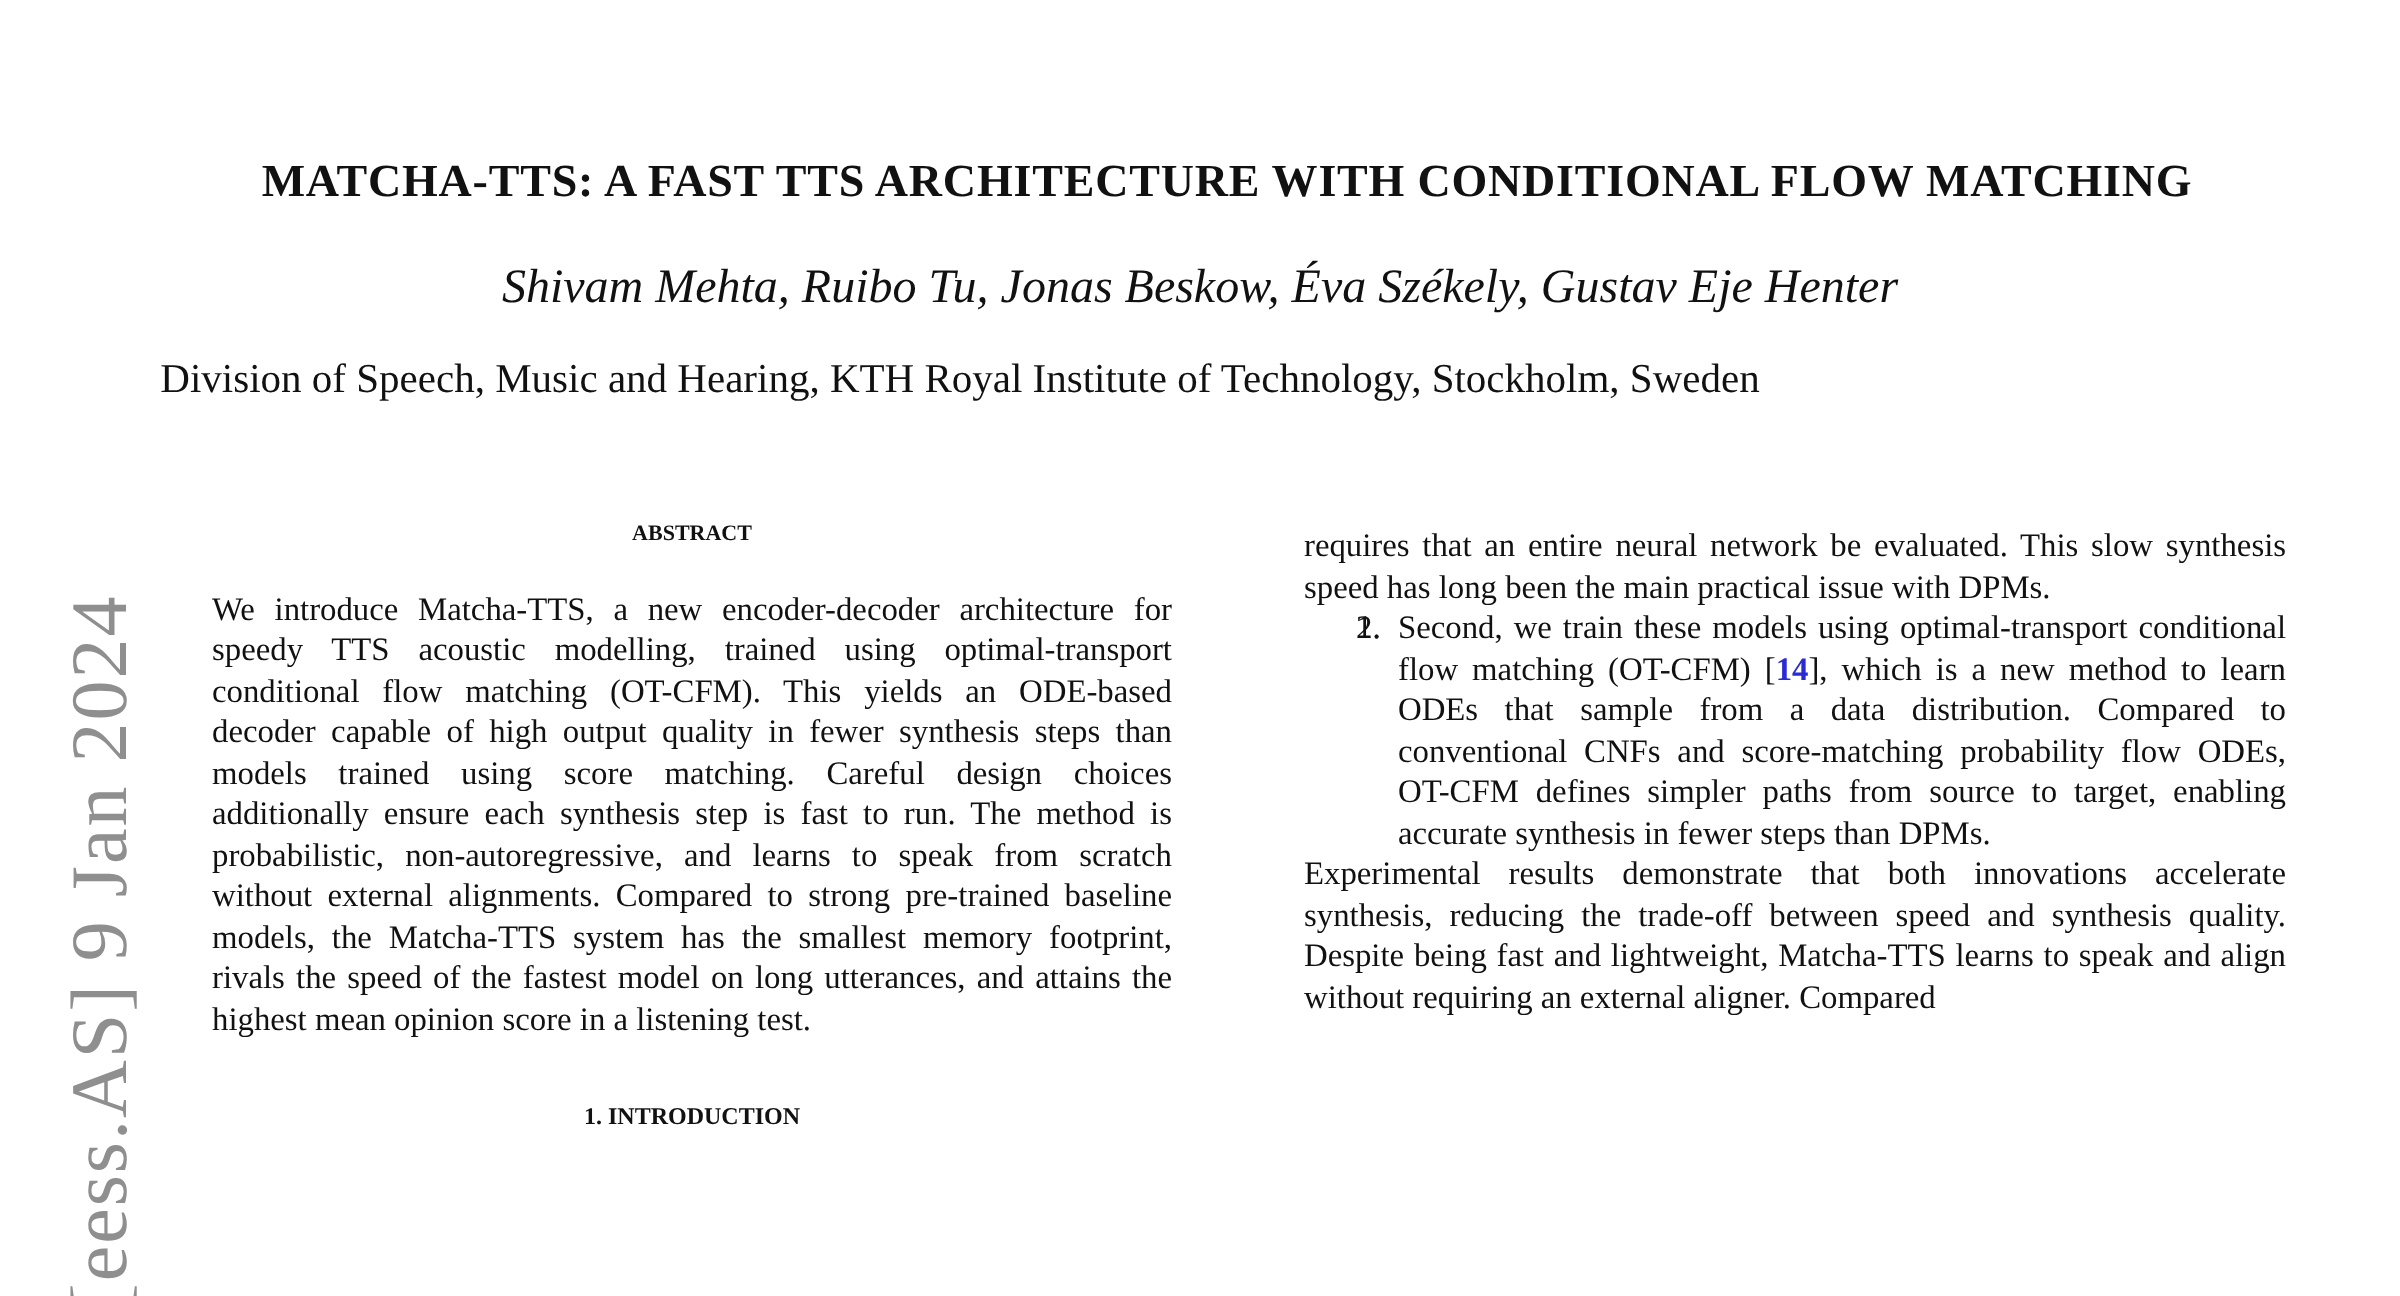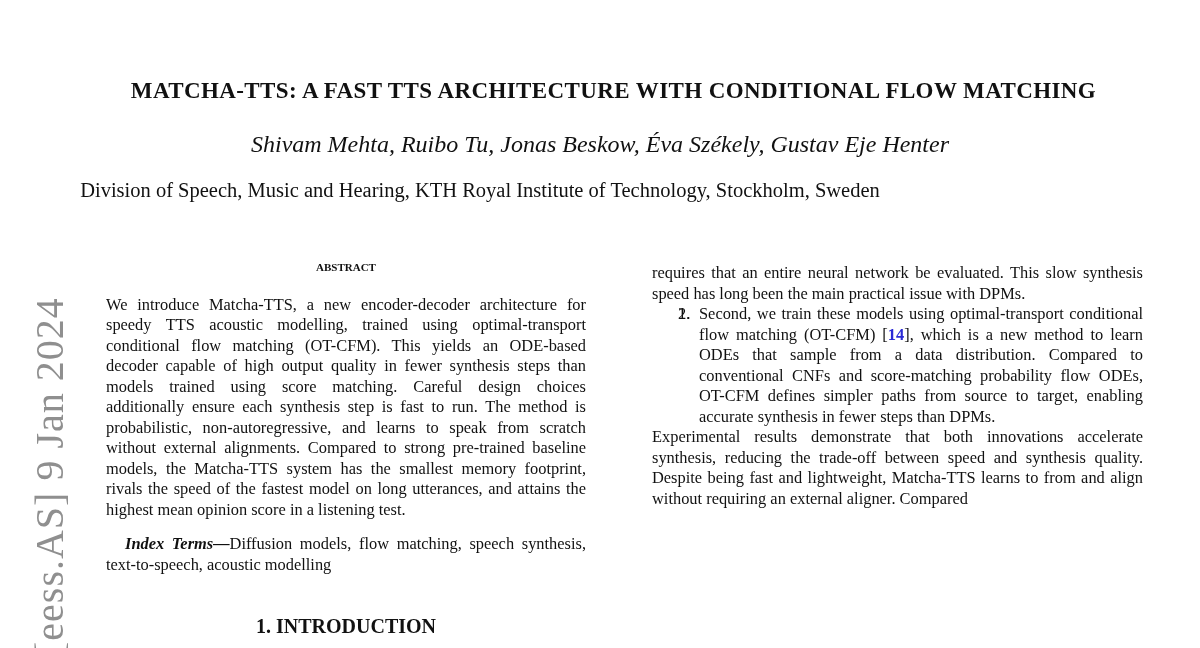--- a/index.html
+++ b/index.html
@@ -62,24 +62,24 @@
 
   .abstract-heading {
     text-align: center;
     font-weight: bold;
     font-size: 11px;
     margin-bottom: 17px;
   }
   .index-terms { margin-top: 14px; text-indent: 19px; }
   .index-terms .label { font-weight: bold; font-style: italic; }
   .intro-heading {
-    margin-top: 41px;
+    margin-top: 28px;
     text-align: center;
     font-weight: bold;
-    font-size: 20px;
+    font-size: 12px;
   }
 
   .para-indent { text-indent: 19px; }
   .list-item { position: relative; padding-left: 47px; }
   .list-item .num { position: absolute; left: 26px; top: 0; }
 
   .footnote-sup {
     font-size: 11px;
     vertical-align: super;
     line-height: 0;
@@ -93,33 +93,30 @@
 
 <div class="arxiv-banner" style="color: rgb(143, 143, 143);">[eess.AS]  9 Jan 2024</div>
 
 <h1 class="paper-title">MATCHA-TTS: A FAST TTS ARCHITECTURE WITH CONDITIONAL FLOW MATCHING</h1>
 <div class="paper-authors">Shivam Mehta, Ruibo Tu, Jonas Beskow, Éva Székely, Gustav Eje Henter</div>
 <div class="paper-affiliation">Division of Speech, Music and Hearing, KTH Royal Institute of Technology, Stockholm, Sweden</div>
 
 <div class="col col-left">
   <div class="abstract-heading">ABSTRACT</div>
   <div class="abstract-body">We introduce Matcha-TTS, a new encoder-decoder architecture for speedy TTS acoustic modelling, trained using optimal-transport conditional flow matching (OT-CFM). This yields an ODE-based decoder capable of high output quality in fewer synthesis steps than models trained using score matching. Careful design choices additionally ensure each synthesis step is fast to run. The method is probabilistic, non-autoregressive, and learns to speak from scratch without external alignments. Compared to strong pre-trained baseline models, the Matcha-TTS system has the smallest memory footprint, rivals the speed of the fastest model on long utterances, and attains the highest mean opinion score in a listening test.</div>
-  <div class="index-terms">
-    <span class="label">Index Terms—</span><span>Diffusion models, flow matching, speech synthesis, text-to-speech, acoustic modelling</span>
-  </div>
   <div class="intro-heading">1.  INTRODUCTION</div>
 </div>
 
 <div class="col col-right">
   <div>requires that an entire neural network be evaluated. This slow synthesis speed has long been the main practical issue with DPMs.</div>
 
 
   <div class="list-item">
     <span class="num">1.</span>
   </div>
 
   <div class="list-item">
     <span class="num">2.</span>
     <span><span>Second, we train these models using optimal-transport conditional flow matching (OT-CFM) [</span><span class="cite-num" style="color: rgb(43, 43, 214);">14</span><span>], which is a new method to learn ODEs that sample from a data distribution. Compared to conventional CNFs and score-matching probability flow ODEs, OT-CFM defines simpler paths from source to target, enabling accurate synthesis in fewer steps than DPMs.</span></span>
   </div>
 
-  <div>Experimental results demonstrate that both innovations accelerate synthesis, reducing the trade-off between speed and synthesis quality. Despite being fast and lightweight, Matcha-TTS learns to from and align without requiring an external aligner. Compared</div>
+  <div>Experimental results demonstrate that both innovations accelerate synthesis, reducing the trade-off between speed and synthesis quality. Despite being fast and lightweight, Matcha-TTS learns to speak and align without requiring an external aligner. Compared</div>
 </div>
 
 </body></html>

